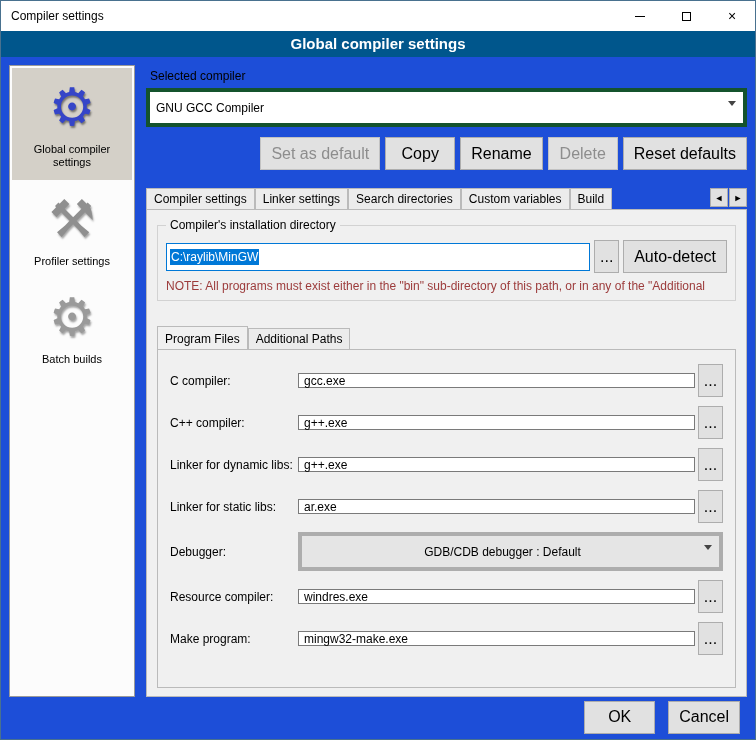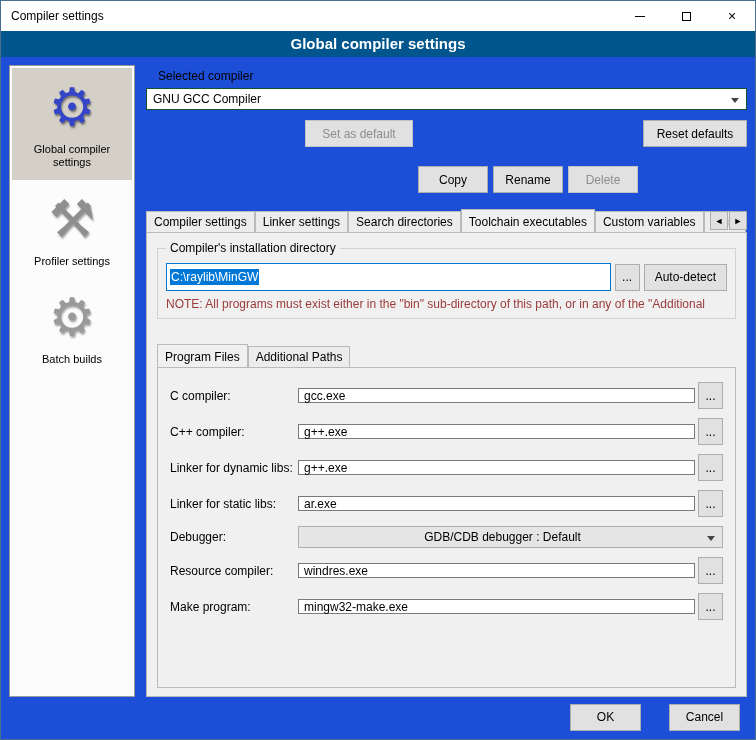--- a/index.html
+++ b/index.html
@@ -30,34 +30,34 @@
              display:flex; flex-direction:column; padding:2px; flex-shrink:0; }
   .side-item { text-align:center; padding:12px 4px 10px; font-size:11px; line-height:1.25; cursor:default; }
   .side-item.selected { background:#d4d0c8; }
   .side-icon { display:block; font-size:52px; line-height:1.05; margin-bottom:8px; }
   .icon-blue-gear { color:#3545c8; text-shadow:1px 2px 2px rgba(0,0,0,.45); }
   .icon-gray-tool { color:#8f8f8f; text-shadow:1px 2px 2px rgba(0,0,0,.35); }
   .icon-gray-gears { color:#9a9a9a; text-shadow:1px 2px 2px rgba(0,0,0,.35); }
 
   
   .main { flex:1; display:flex; flex-direction:column; min-width:0; }
-  .sc-label { margin:4px 12px 5px; }
-
-  .combobox { height:22px; background:#fff; border:1px solid #14532d; display:flex;
+  .sc-label { margin:4px 4px 5px; }
+
+  .combobox { height:39px; background:#fff; border:4px solid #14532d; display:flex;
               align-items:center; padding:0 22px 0 6px; position:relative; cursor:default; }
   .combobox .arrow { position:absolute; right:7px; top:9px; width:0; height:0;
                      border-left:4px solid transparent; border-right:4px solid transparent;
                      border-top:5px solid #444; }
   .combobox.gray { background:#e5e5e5; border-color:#adadad; }
 
-  .btn { height:27px; background:#e1e1e1; border:1px solid #adadad; font-size:12px;
+  .btn { height:33px; background:#e1e1e1; border:1px solid #adadad; font-size:16px;
          display:inline-flex; align-items:center; justify-content:center; padding:0 10px; cursor:default; }
   .btn.disabled { color:#8d8d8d; border-color:#c2c2c2; }
   .btn-row { display:flex; justify-content:flex-end; gap:5px; margin-top:10px; }
-  .btn-row .w-lg { min-width:108px; } .btn-row .w-md { min-width:70px;margin-top:46px; } .btn-row .w-xl { min-width:104px; }
+  .btn-row .w-lg { min-width:108px; } .btn-row .w-md { min-width:70px; } .btn-row .w-xl { min-width:104px; }
 
   
   .tabbar { display:flex; align-items:flex-end; margin-top:15px; height:24px; position:relative;
             overflow:hidden; flex-shrink:0; padding-right:38px; }
   .tab { background:#ececec; border:1px solid #bababa; border-bottom:none; height:21px;
          padding:3px 7px 0; white-space:nowrap; cursor:default; }
   .tab.active { background:#f0f0f0; height:24px; padding-top:5px; position:relative; z-index:2;
                 margin-bottom:-1px; border-bottom:1px solid #f0f0f0; }
   .tab-scroll { position:absolute; right:0; top:3px; display:flex; gap:1px; }
   .tab-scroll .btn { width:18px; height:19px; padding:0; font-size:9px; }
@@ -82,21 +82,21 @@
                  position:relative; z-index:1; }
 
   .field-row { display:flex; align-items:center; margin-bottom:9px; }
   .f-label { width:128px; flex-shrink:0; }
   .f-input { flex:1; height:15px; background:#fff; border:1px solid #7a7a7a; display:flex;
              align-items:center; padding:0 5px; cursor:text; }
   .f-browse { width:25px; padding:0; margin-left:3px; flex-shrink:0; }
   .f-select { flex:1;justify-content:center; }
 
   
-  .footer { height:38px; display:flex; justify-content:flex-end; align-items:center; gap:28px;
+  .footer { height:38px; display:flex; justify-content:flex-end; align-items:center; gap:13px;
             padding:0 15px 6px 0; flex-shrink:0;margin-left:29px; }
   .footer .btn { min-width:71px; }
 </style>
 </head>
 <body>
 
 <div class="window">
 
   <div class="titlebar">
     <span class="title">Compiler settings</span>
@@ -146,21 +146,20 @@
         <button class="btn w-md">Copy</button>
         <button class="btn w-md">Rename</button>
         <button class="btn disabled w-md">Delete</button>
         <button class="btn w-xl">Reset defaults</button>
       </div>
 
       <div class="tabbar">
         <div class="tab">Compiler settings</div>
         <div class="tab">Linker settings</div>
         <div class="tab">Search directories</div>
-        <div class="tab active">Toolchain executables</div>
         <div class="tab">Custom variables</div>
         <div class="tab">Build</div>
         <div class="tab-scroll">
           <button class="btn">◄</button>
           <button class="btn">►</button>
         </div>
       </div>
 
       <div class="tab-panel">
 

